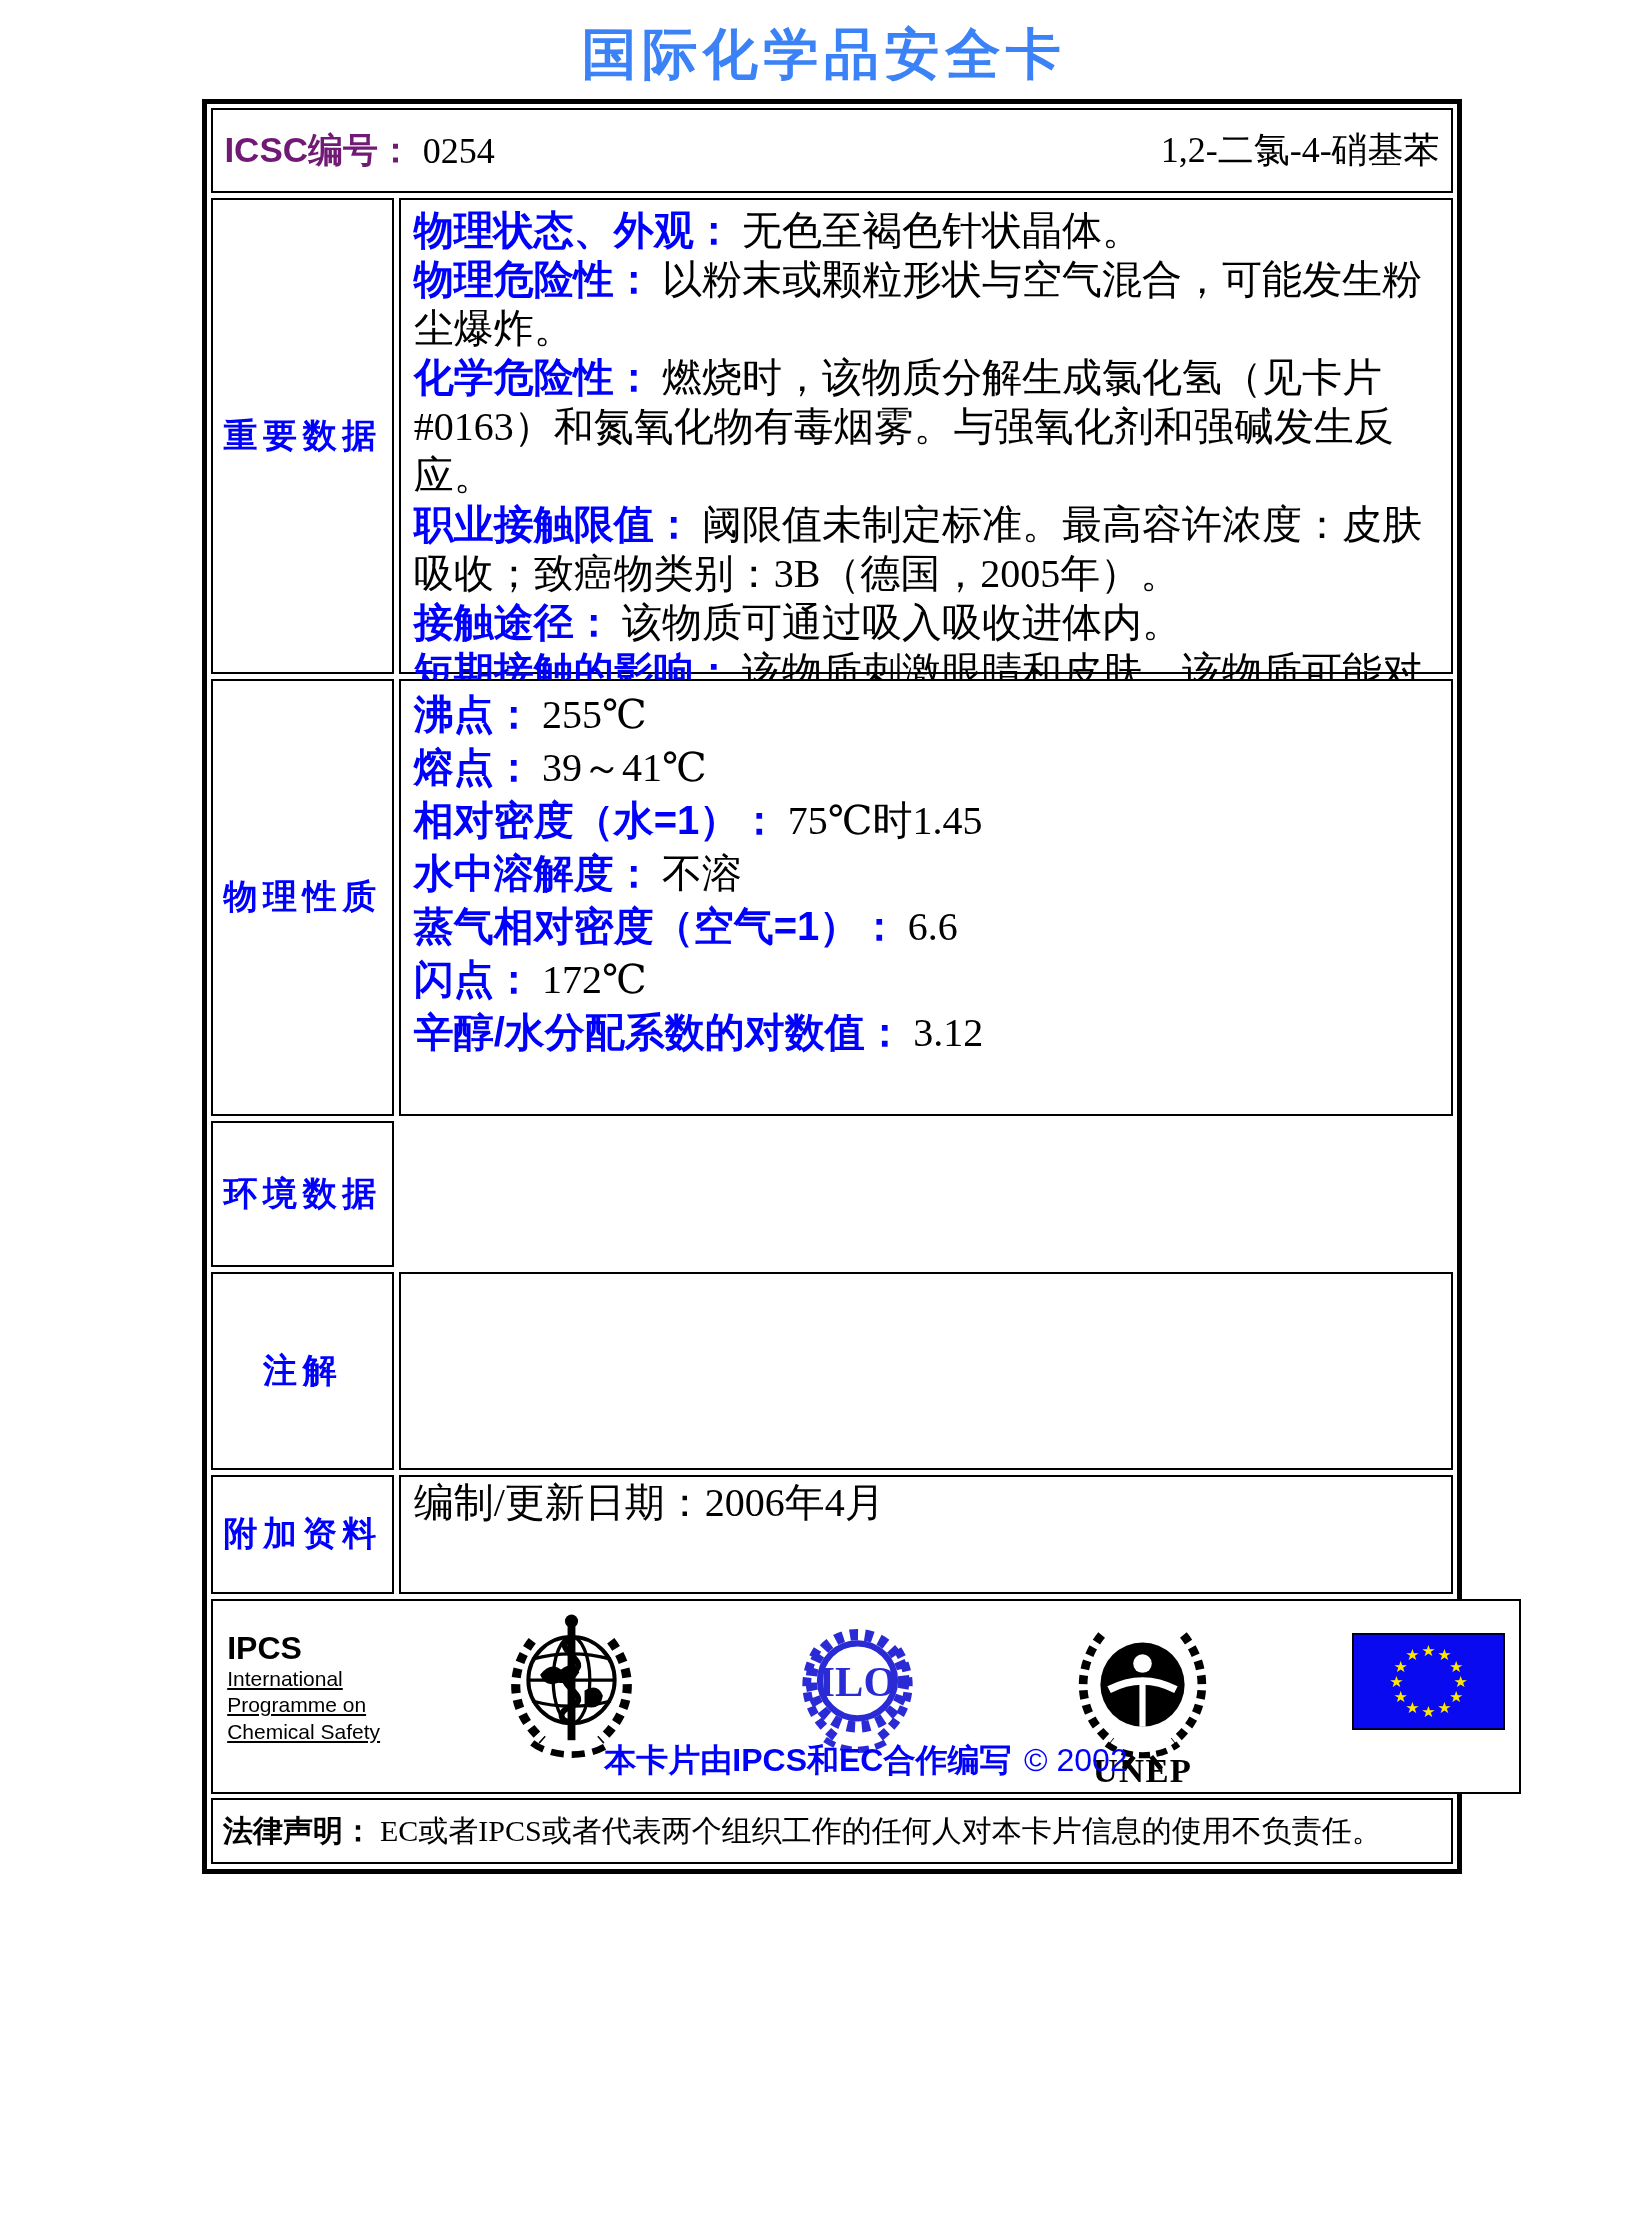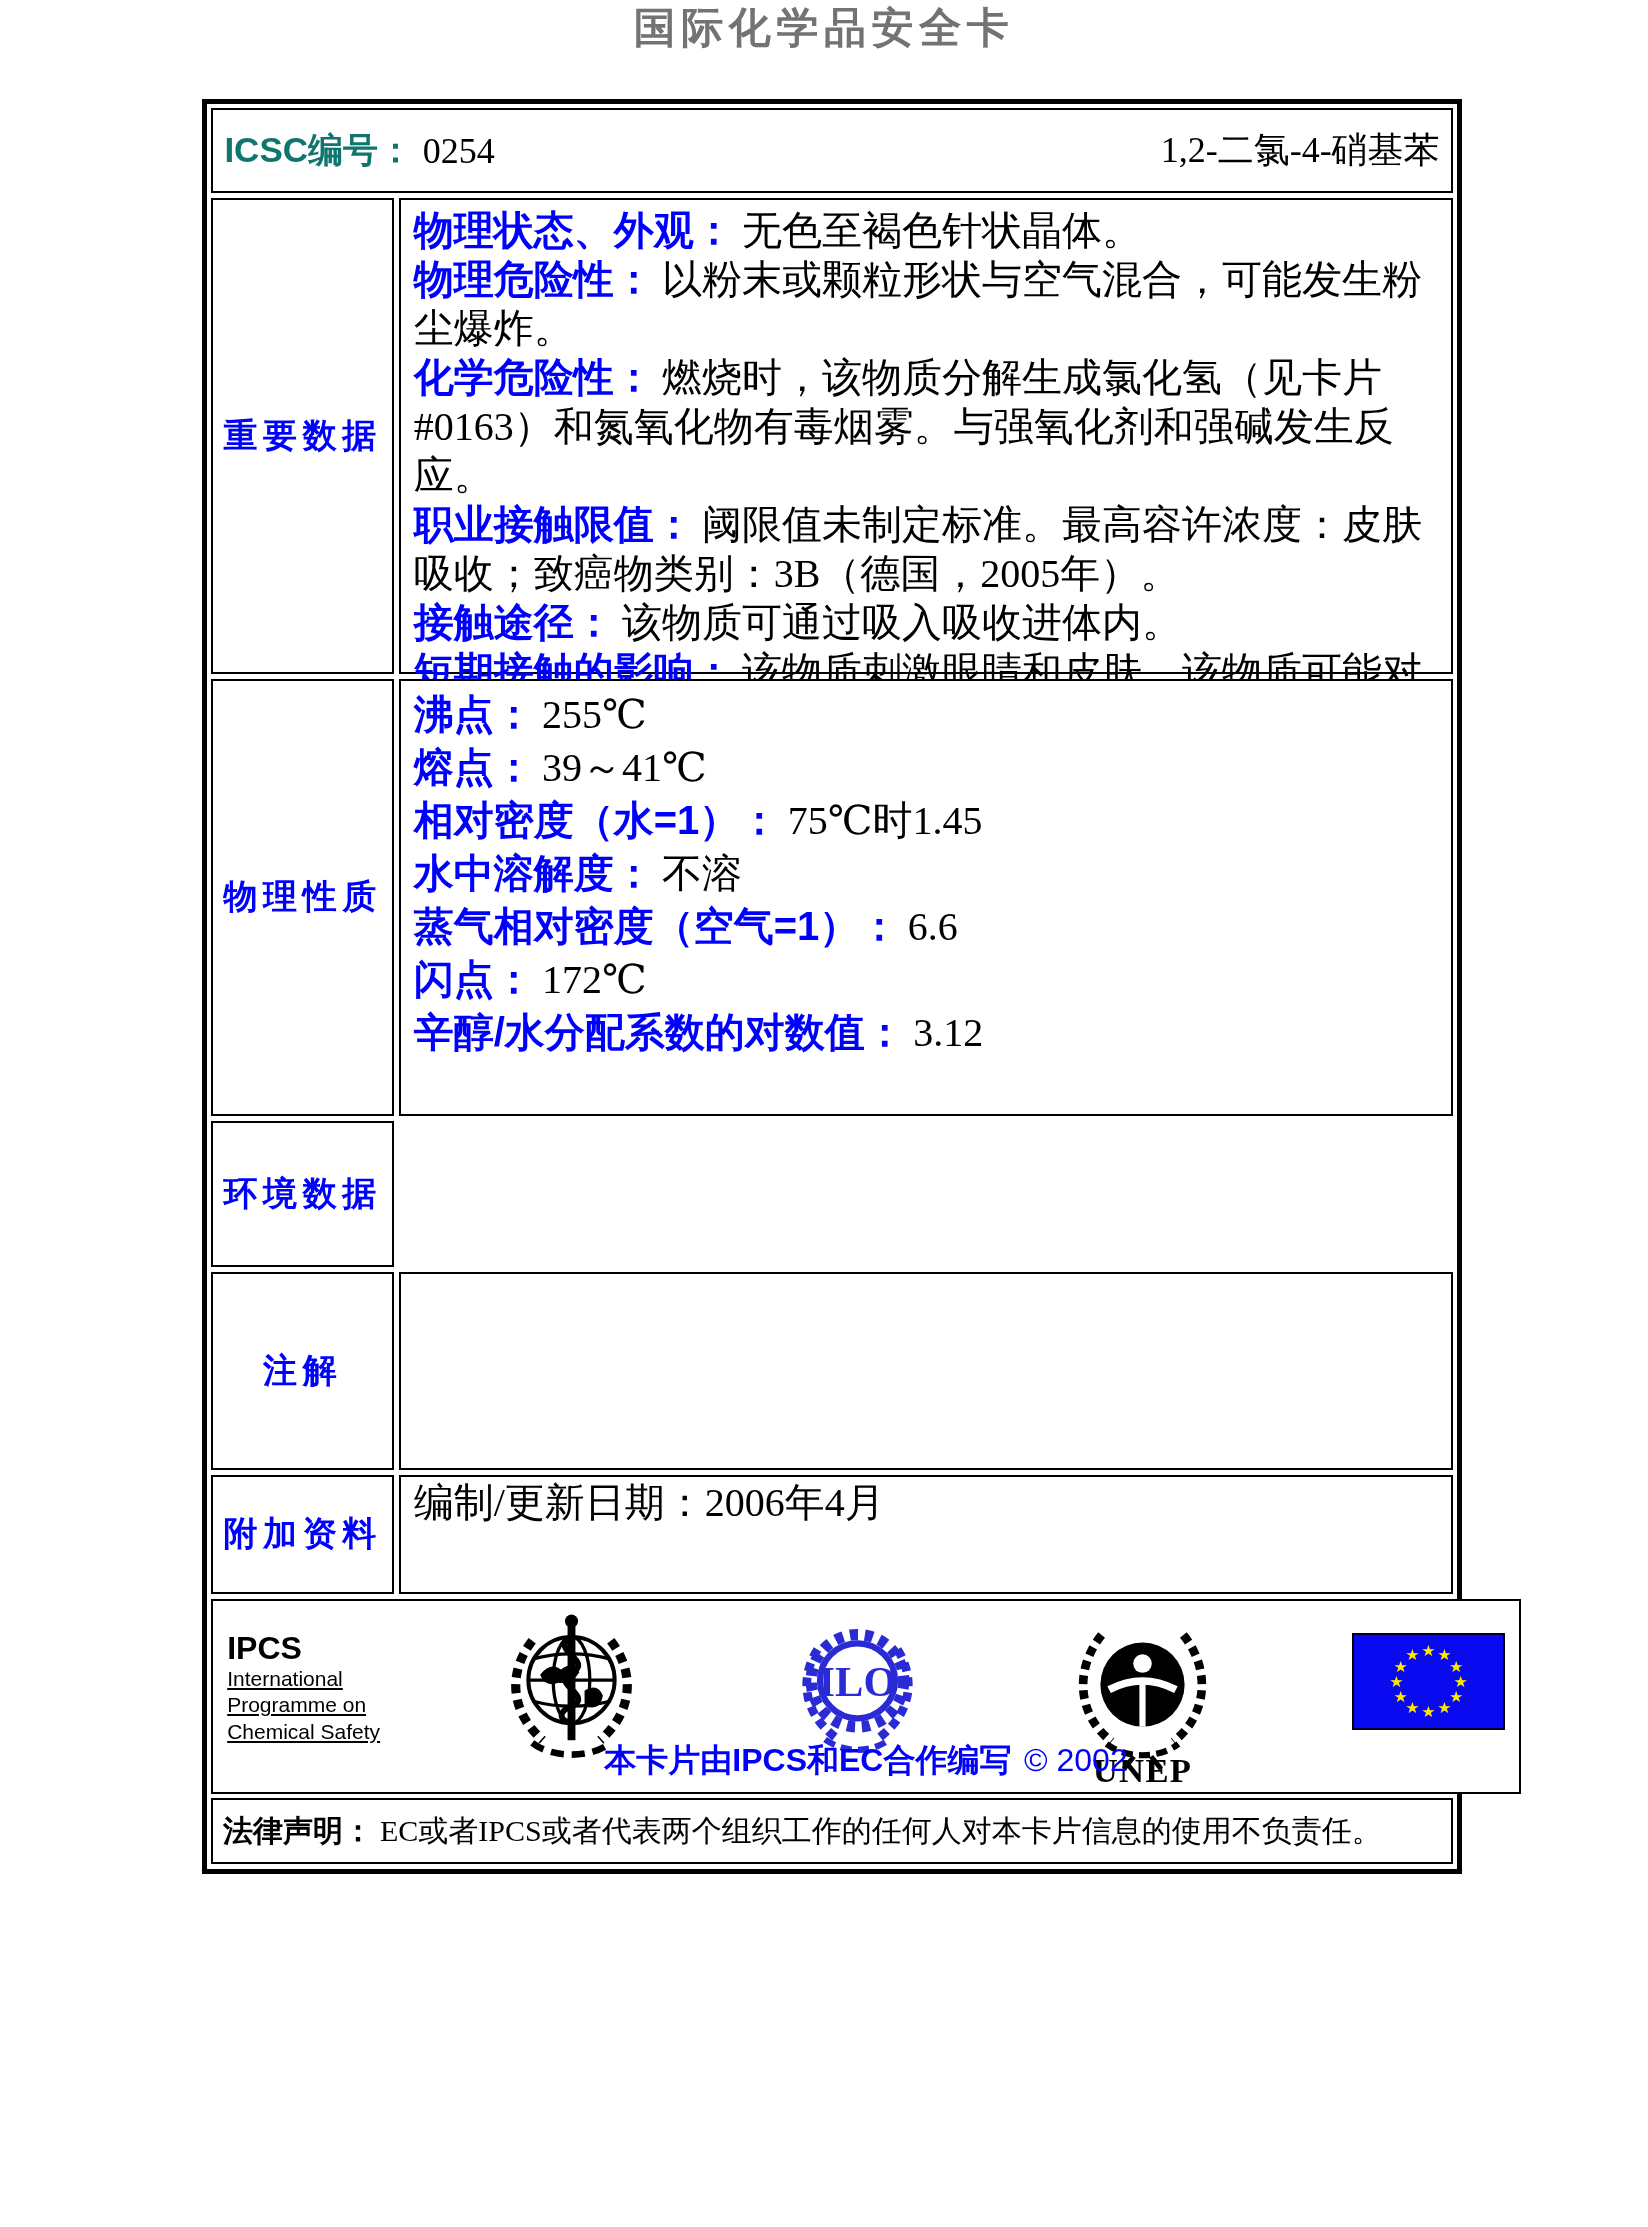--- a/index.html
+++ b/index.html
@@ -1,32 +1,32 @@
 <!DOCTYPE html>
 <html style="font-size:11.2px"><head>
 <meta charset="utf-8">
 <style>
   html,body{margin:0;padding:0;background:#ffffff;}
   body{width:1648px;height:2227px;position:relative;
        font-family:"Liberation Serif","DejaVu Serif",serif;color:#000;}
 
-  .page-title{position:absolute;top:0;left:0;width:100%;text-align:center;
+  .page-title{position:absolute;top:18px;left:0;width:100%;text-align:center;
     font-family:"Liberation Sans","DejaVu Sans",sans-serif;
-    font-size:42px;font-weight:900;color:#737373;letter-spacing:5.6px;}
+    font-size:55px;font-weight:900;color:#3b82f6;letter-spacing:5.6px;}
 
   .card{position:absolute;left:202px;top:99px;width:1260px;box-sizing:border-box;
         border:5.6px solid #000;padding:4.2px;display:flex;flex-direction:column;gap:4.9px;background:#fff;}
   .row{display:flex;gap:4.9px;}
   .cell{border:2.8px solid #000;box-sizing:border-box;background:#fff;}
 
   
   .hdr-cell{flex:1;height:85px;display:flex;justify-content:space-between;align-items:center;
             padding:0 11.2px;font-size:35px;}
   .hdr-left{display:flex;align-items:center;}
-  .icsc-label{color:#0f766e;font-weight:bold;font-family:"Liberation Sans","DejaVu Sans",sans-serif;margin-right:9.8px;}
+  .icsc-label{color:#701a75;font-weight:bold;font-family:"Liberation Sans","DejaVu Sans",sans-serif;margin-right:9.8px;}
   .icsc-num{font-size:36px;}
   .chem-name{font-size:36px;}
 
   
   .label-cell{width:183px;flex:0 0 auto;display:flex;align-items:center;justify-content:center;
     color:#0000ff;font-weight:bold;font-family:"Liberation Sans","DejaVu Sans",sans-serif;
     font-size:34px;letter-spacing:5.6px;text-align:center;}
   .content-cell{flex:1;padding:5.6px 12.6px;font-size:40px;}
 
   .h-important{height:476px;}

